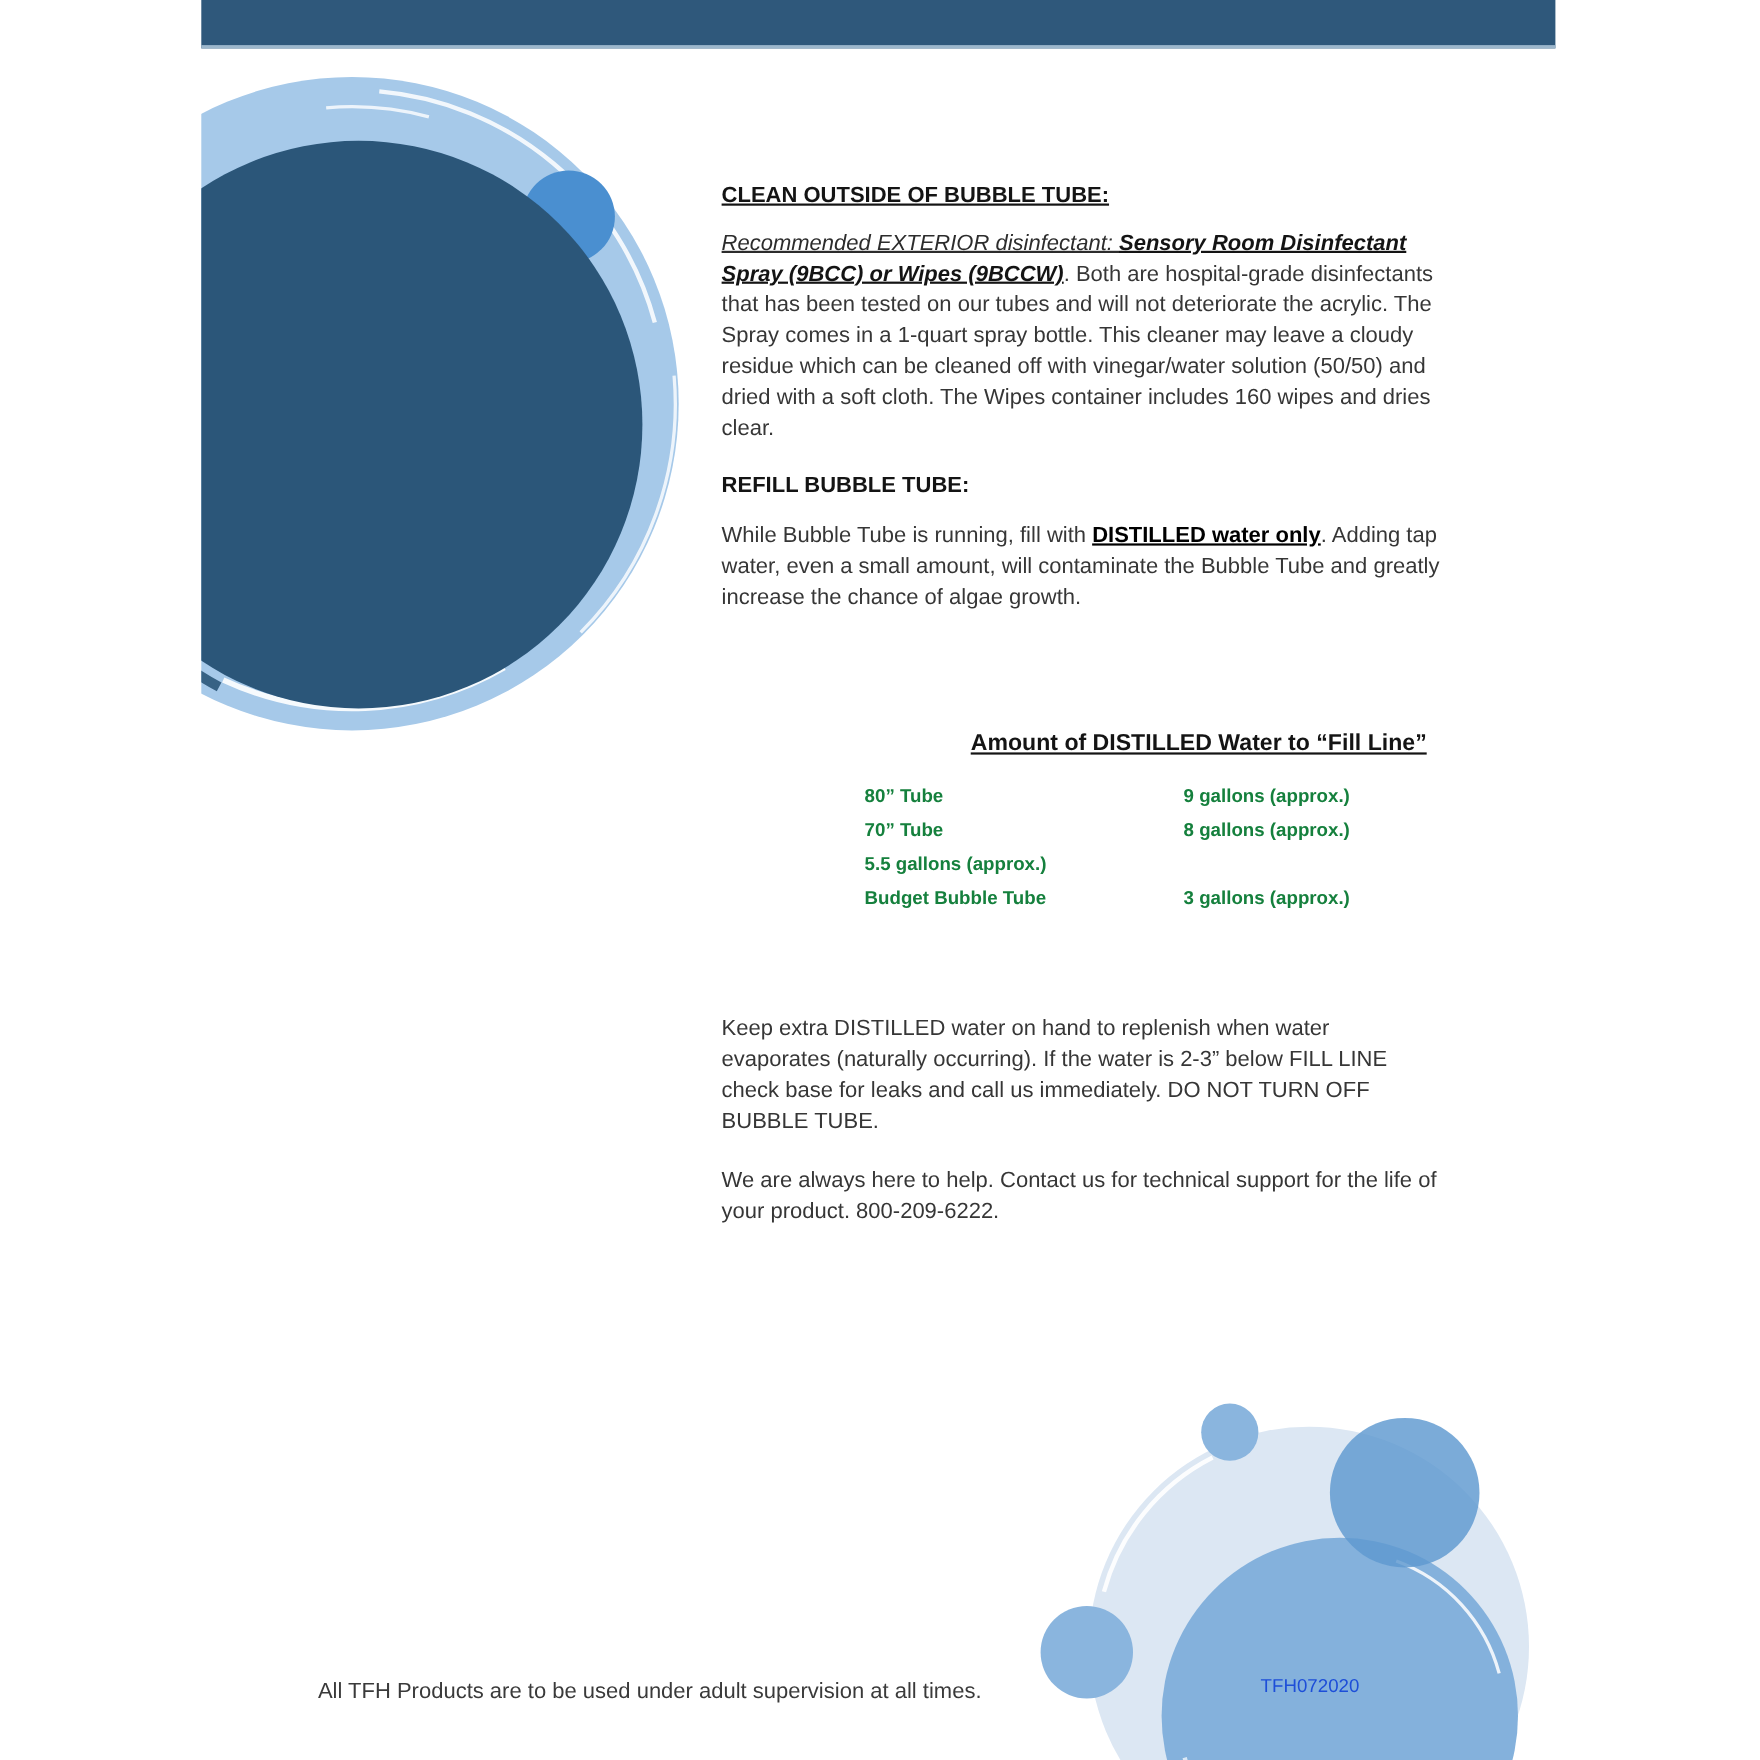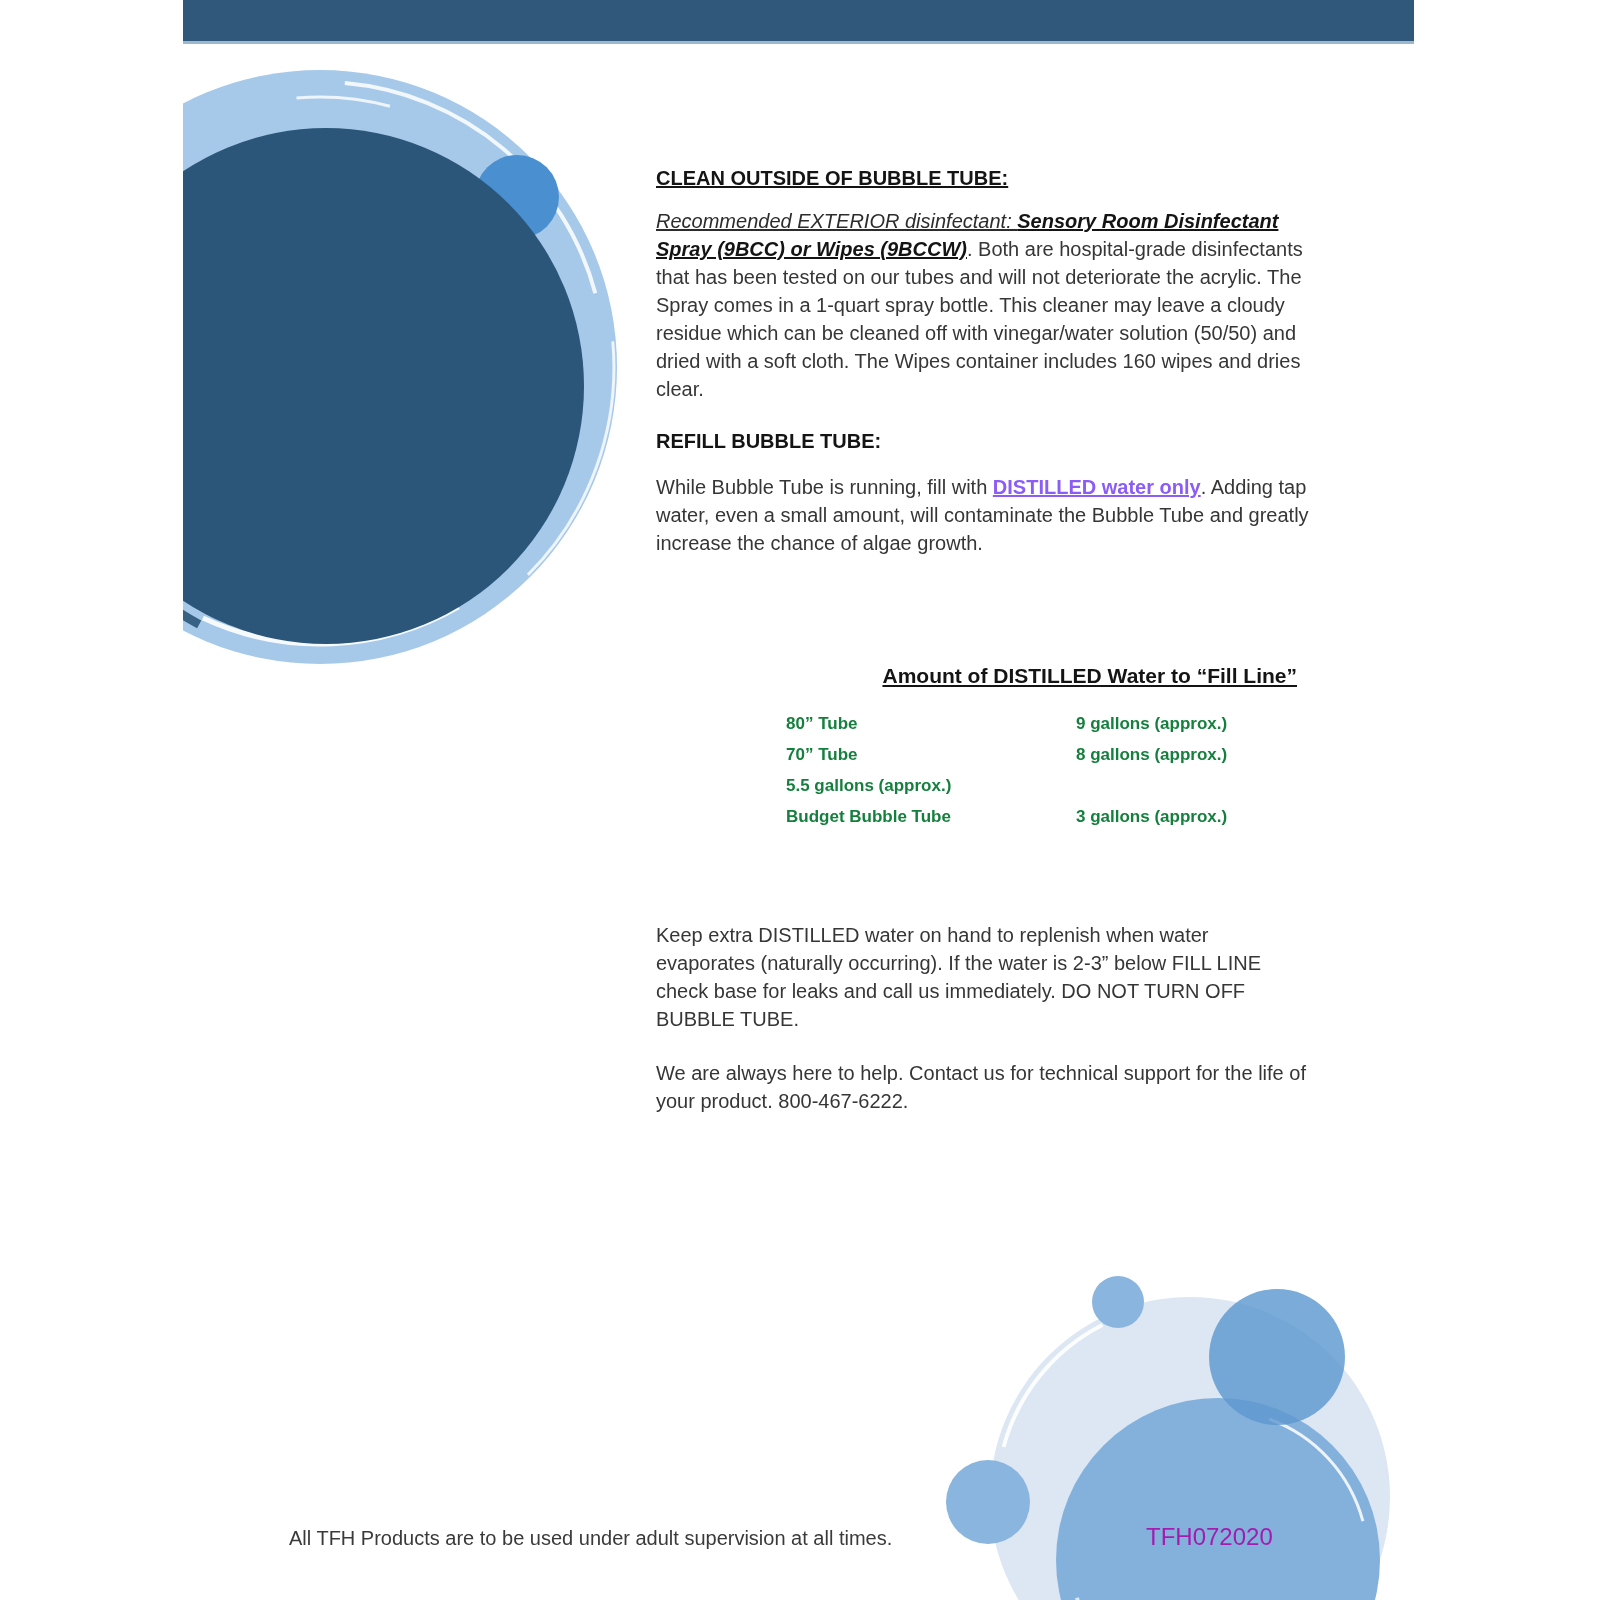--- a/index.html
+++ b/index.html
@@ -14,39 +14,39 @@
   .deco{z-index:1;pointer-events:none;}
   .deco-tl{left:183px;top:55px;}
   .deco-br{left:930px;top:1265px;}
 
   .txt{z-index:2;}
   .h{font-size:20px;font-weight:bold;color:#141414;line-height:24px;}
   .h.u{text-decoration:underline;}
   .body{font-size:20px;line-height:28px;color:#363636;}
   .iu{font-style:italic;text-decoration:underline;color:#2c2c2c;}
   .biu{font-style:italic;font-weight:bold;text-decoration:underline;color:#141414;}
-  .bu{font-weight:bold;text-decoration:underline;color:#8b5cf6;}
+  .bu{font-weight:bold;text-decoration:underline;color:#000000;}
   .b{font-weight:bold;color:#141414;}
 
   .h1{left:640px;top:150px;}
   .p1{left:640px;top:191px;width:655px;}
   .h2x{left:640px;top:413px;}
   .p2{left:640px;top:457px;width:655px;}
   .p3{left:640px;top:559px;width:655px;}
 
   .tbl-heading{left:647px;top:664px;width:650px;text-align:right;
                font-size:21px;font-weight:bold;text-decoration:underline;color:#141414;}
   .tbl{left:762px;top:708px;width:470px;font-size:17px;font-weight:bold;color:#15803d;margin-left:24px;}
   .tbl-row{display:grid;grid-template-columns:290px 1fr;line-height:31px;}
 
   .p4{left:640px;top:905px;width:655px;}
   .p5{left:640px;top:1043px;width:655px;}
 
   .footer-note{left:289px;top:1527px;font-size:20px;color:#3a3a3a;white-space:nowrap;}
-  .doc-code{left:1146px;top:1523px;font-size:24px;color:#a21caf;z-index:3;}
+  .doc-code{left:1146px;top:1523px;font-size:17px;color:#1d4ed8;z-index:3;}
 </style>
 </head>
 <body>
 
 <div class="canvas">
 
   <div class="abs header-bar"></div>
 
   <svg class="abs deco deco-tl" width="450" height="615" viewBox="183 55 450 615">
     <circle cx="320" cy="367" r="297" fill="#A6C9E9"></circle>
@@ -97,19 +97,19 @@
       <span>5.5 gallons (approx.)</span>
     </div>
     <div class="tbl-row">
       <span>Budget Bubble Tube</span>
       <span>3 gallons (approx.)</span>
     </div>
   </div>
 
   <p class="abs txt body p4">Keep extra DISTILLED water on hand to replenish when water evaporates (naturally occurring). If the water is 2-3” below FILL LINE check base for leaks and call us immediately. DO NOT TURN OFF BUBBLE TUBE.</p>
 
-  <p class="abs txt body p5">We are always here to help. Contact us for technical support for the life of your product. 800-467-6222.</p>
+  <p class="abs txt body p5">We are always here to help. Contact us for technical support for the life of your product. 800-209-6222.</p>
 
   <div class="abs txt footer-note">All TFH Products are to be used under adult supervision at all times.</div>
 
   <div class="abs doc-code">TFH072020</div>
 
 </div>
 
 </body></html>

